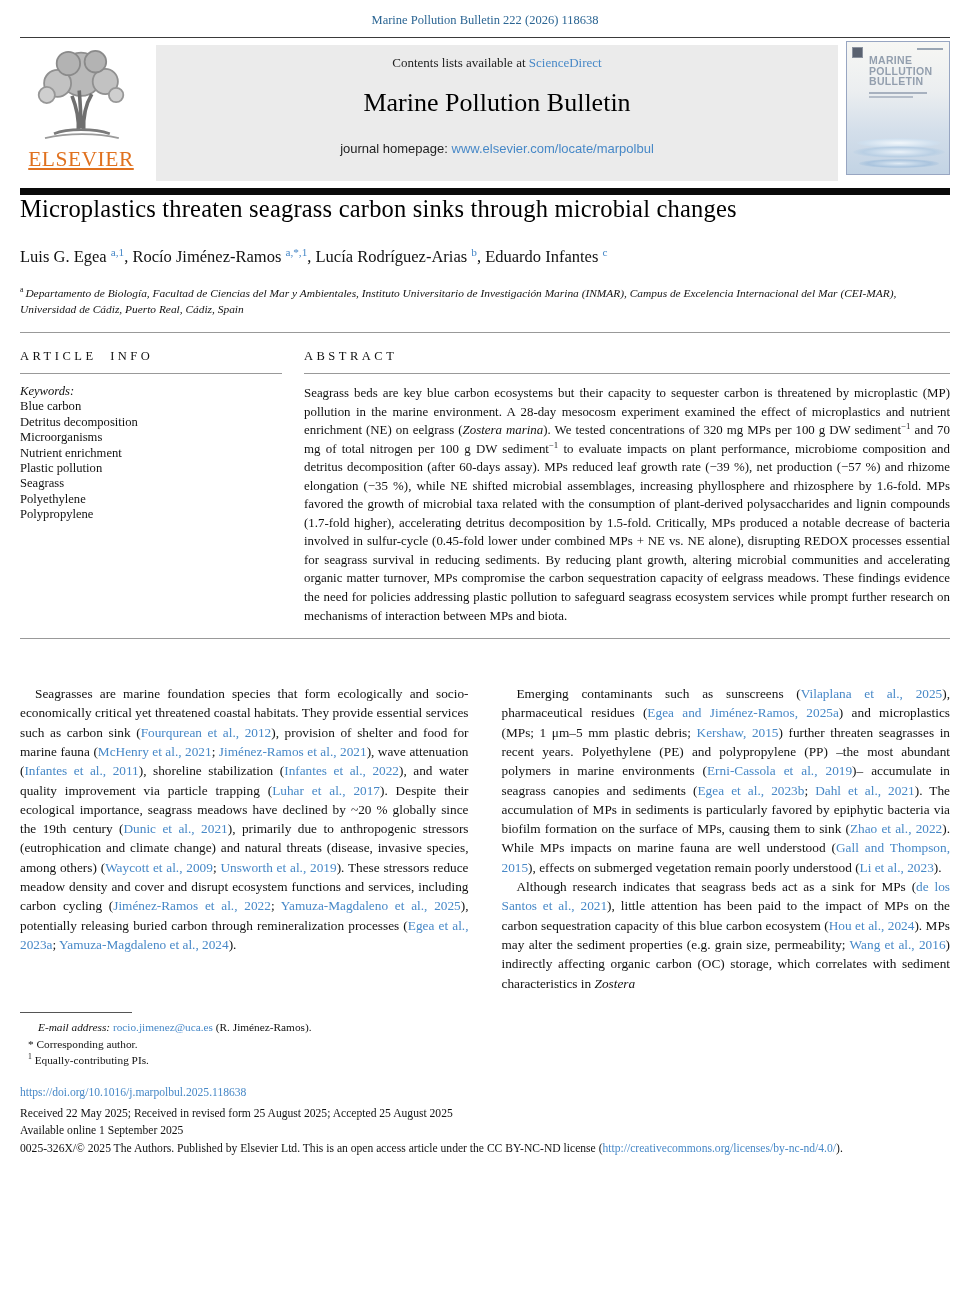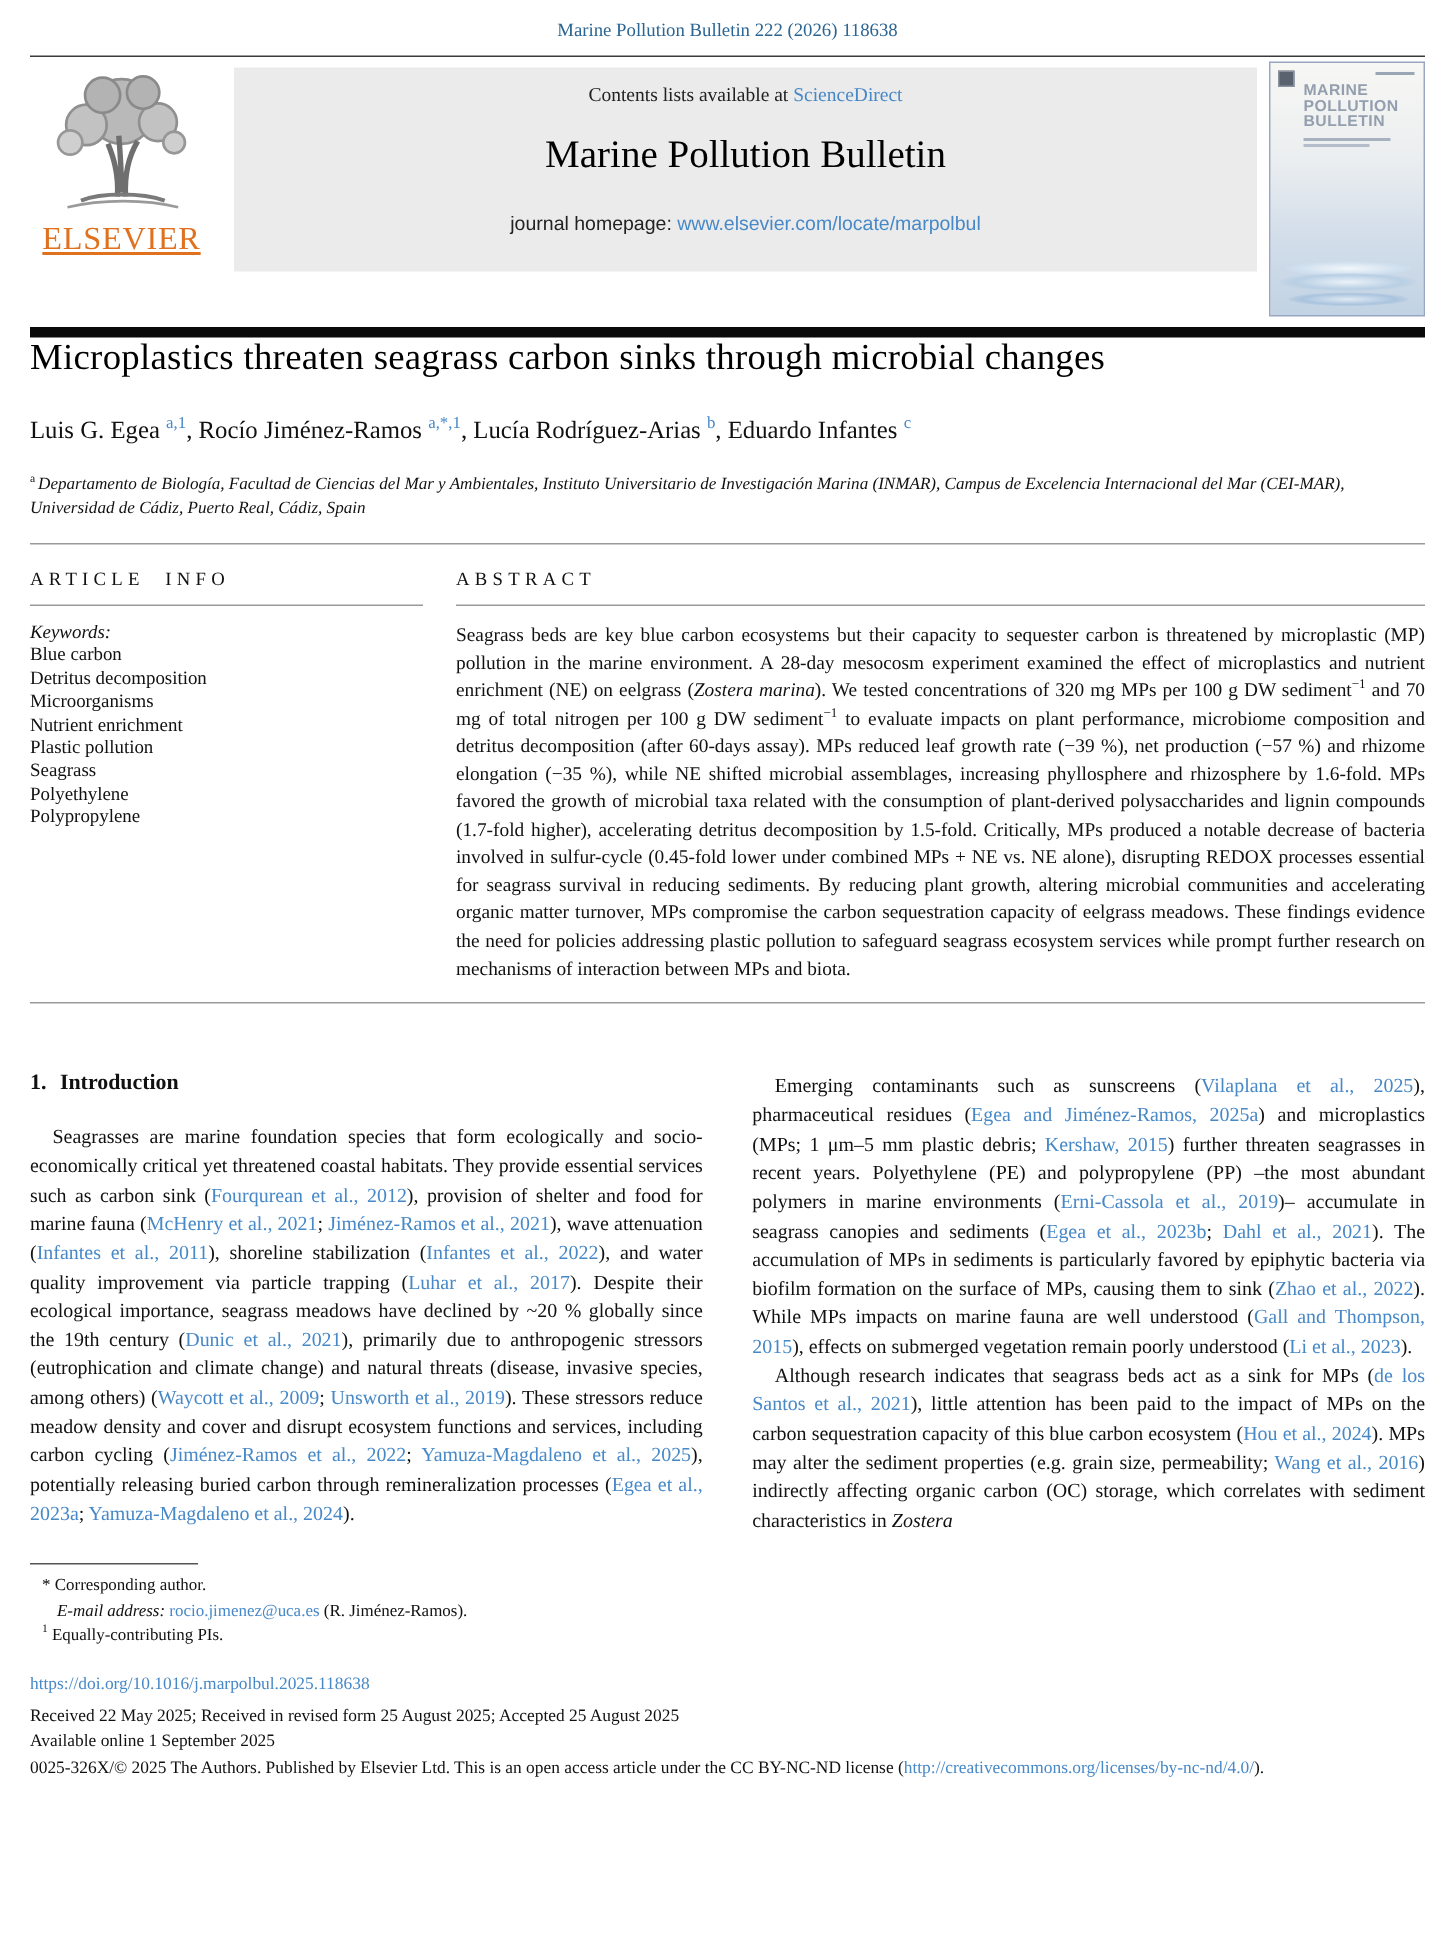--- a/index.html
+++ b/index.html
@@ -13,21 +13,21 @@
   
   .masthead{margin-top:7px;display:flex;align-items:flex-start;}
   .logo-col{width:122px;display:flex;flex-direction:column;align-items:center;}
   .tree-icon{width:108px;height:100px;display:block;}
   .elsevier-wordmark{font-size:21.5px;color:#e0711f;letter-spacing:.5px;margin-top:2px;text-decoration:underline;}
   .gray-box{flex:1;margin-left:14px;margin-right:8px;background:#ebebeb;text-align:center;height:126px;padding-top:10px;}
   .contents-line{font-size:13px;color:#222;}
   .journal-title{font-size:26px;margin-top:17px;color:#000;}
   .homepage-line{font-family:Liberation Sans, sans-serif;font-size:13px;margin-top:23px;color:#222;}
   a,.link{color:#4788c7;text-decoration:none;cursor:pointer;}
-  .cover{width:104px;height:170px;margin-top:-4px;border:1px solid #98a6c2;background:linear-gradient(180deg,#f7f7f4 0%,#ebeef0 38%,#d3deea 68%,#c2d3e4 100%);position:relative;overflow:hidden;box-sizing:border-box;}
+  .cover{width:104px;height:134px;margin-top:-4px;border:1px solid #98a6c2;background:linear-gradient(180deg,#f7f7f4 0%,#ebeef0 38%,#d3deea 68%,#c2d3e4 100%);position:relative;overflow:hidden;box-sizing:border-box;}
   .cover-logo{position:absolute;top:5px;left:5px;width:11px;height:11px;background:#5a6270;box-shadow:0 0 0 1px #8b929e inset;}
   .cover-issn{position:absolute;top:6px;right:6px;width:26px;height:2px;background:#9aa6b4;}
   .cover-title{position:absolute;top:13px;left:22px;font-family:"Liberation Sans",sans-serif;font-weight:bold;font-size:10.5px;line-height:10.5px;letter-spacing:.3px;color:#939fae;}
   .cover-sub1{position:absolute;top:50px;left:22px;width:58px;height:2px;background:#a7b1bf;}
   .cover-sub2{position:absolute;top:54px;left:22px;width:44px;height:2px;background:#b4bdc9;}
   .cover-wave1{position:absolute;bottom:26px;left:10px;width:84px;height:10px;border-radius:50%;background:radial-gradient(ellipse at center,#f2f7fb 0%,#cfdfee 60%,transparent 75%);}
   .cover-wave2{position:absolute;bottom:16px;left:6px;width:92px;height:12px;border-radius:50%;background:radial-gradient(ellipse at center,#eaf2f9 0%,#b9cfe4 55%,transparent 75%);}
   .cover-wave3{position:absolute;bottom:6px;left:12px;width:80px;height:9px;border-radius:50%;background:radial-gradient(ellipse at center,#dfeaf4 0%,#aac4de 55%,transparent 78%);}
   .black-bar{margin-top:7px;height:7px;background:#0a0a0a;}
 
@@ -144,33 +144,32 @@
     <div>
       <div class="col-head">ABSTRACT</div>
       <div class="abstract-body"><span>Seagrass beds are key blue carbon ecosystems but their capacity to sequester carbon is threatened by microplastic (MP) pollution in the marine environment. A 28-day mesocosm experiment examined the effect of microplastics and nutrient enrichment (NE) on eelgrass (</span><span class="seg-i">Zostera marina</span><span>). We tested concentrations of 320 mg MPs per 100 g DW sediment</span><sup class="seg-sup">−1</sup><span> and 70 mg of total nitrogen per 100 g DW sediment</span><sup class="seg-sup">−1</sup><span> to evaluate impacts on plant performance, microbiome composition and detritus decomposition (after 60-days assay). MPs reduced leaf growth rate (−39 %), net production (−57 %) and rhizome elongation (−35 %), while NE shifted microbial assemblages, increasing phyllosphere and rhizosphere by 1.6-fold. MPs favored the growth of microbial taxa related with the consumption of plant-derived polysaccharides and lignin compounds (1.7-fold higher), accelerating detritus decomposition by 1.5-fold. Critically, MPs produced a notable decrease of bacteria involved in sulfur-cycle (0.45-fold lower under combined MPs + NE vs. NE alone), disrupting REDOX processes essential for seagrass survival in reducing sediments. By reducing plant growth, altering microbial communities and accelerating organic matter turnover, MPs compromise the carbon sequestration capacity of eelgrass meadows. These findings evidence the need for policies addressing plastic pollution to safeguard seagrass ecosystem services while prompt further research on mechanisms of interaction between MPs and biota.</span></div>
     </div>
   </div>
 
   <div class="rule rule-abs"></div>
 
   <div class="intro-grid">
     <div>
-      <div class="sec-heading"><span class="secnum">1.</span><span>Introduction</span></div>
       <p class="body-par"><span>Seagrasses are marine foundation species that form ecologically and socio-economically critical yet threatened coastal habitats. They provide essential services such as carbon sink (</span><span class="seg-link">Fourqurean et al., 2012</span><span>), provision of shelter and food for marine fauna (</span><span class="seg-link">McHenry et al., 2021</span><span>; </span><span class="seg-link">Jiménez-Ramos et al., 2021</span><span>), wave attenuation (</span><span class="seg-link">Infantes et al., 2011</span><span>), shoreline stabilization (</span><span class="seg-link">Infantes et al., 2022</span><span>), and water quality improvement via particle trapping (</span><span class="seg-link">Luhar et al., 2017</span><span>). Despite their ecological importance, seagrass meadows have declined by ~20 % globally since the 19th century (</span><span class="seg-link">Dunic et al., 2021</span><span>), primarily due to anthropogenic stressors (eutrophication and climate change) and natural threats (disease, invasive species, among others) (</span><span class="seg-link">Waycott et al., 2009</span><span>; </span><span class="seg-link">Unsworth et al., 2019</span><span>). These stressors reduce meadow density and cover and disrupt ecosystem functions and services, including carbon cycling (</span><span class="seg-link">Jiménez-Ramos et al., 2022</span><span>; </span><span class="seg-link">Yamuza-Magdaleno et al., 2025</span><span>), potentially releasing buried carbon through remineralization processes (</span><span class="seg-link">Egea et al., 2023a</span><span>; </span><span class="seg-link">Yamuza-Magdaleno et al., 2024</span><span>).</span></p>
     </div>
     <div>
       <p class="body-par"><span>Emerging contaminants such as sunscreens (</span><span class="seg-link">Vilaplana et al., 2025</span><span>), pharmaceutical residues (</span><span class="seg-link">Egea and Jiménez-Ramos, 2025a</span><span>) and microplastics (MPs; 1 μm–5 mm plastic debris; </span><span class="seg-link">Kershaw, 2015</span><span>) further threaten seagrasses in recent years. Polyethylene (PE) and polypropylene (PP) –the most abundant polymers in marine environments (</span><span class="seg-link">Erni-Cassola et al., 2019</span><span>)– accumulate in seagrass canopies and sediments (</span><span class="seg-link">Egea et al., 2023b</span><span>; </span><span class="seg-link">Dahl et al., 2021</span><span>). The accumulation of MPs in sediments is particularly favored by epiphytic bacteria via biofilm formation on the surface of MPs, causing them to sink (</span><span class="seg-link">Zhao et al., 2022</span><span>). While MPs impacts on marine fauna are well understood (</span><span class="seg-link">Gall and Thompson, 2015</span><span>), effects on submerged vegetation remain poorly understood (</span><span class="seg-link">Li et al., 2023</span><span>).</span></p>
       <p class="body-par"><span>Although research indicates that seagrass beds act as a sink for MPs (</span><span class="seg-link">de los Santos et al., 2021</span><span>), little attention has been paid to the impact of MPs on the carbon sequestration capacity of this blue carbon ecosystem (</span><span class="seg-link">Hou et al., 2024</span><span>). MPs may alter the sediment properties (e.g. grain size, permeability; </span><span class="seg-link">Wang et al., 2016</span><span>) indirectly affecting organic carbon (OC) storage, which correlates with sediment characteristics in </span><span class="seg-i">Zostera</span></p>
     </div>
   </div>
 
   <div class="footnote-block">
     <div class="fn-rule"></div>
+    <div class="fn-line email"><span class="seg-i">E-mail address:</span><span> </span><span class="seg-link">rocio.jimenez@uca.es</span><span> (R. Jiménez-Ramos).</span></div>
     <div class="fn-line"><span>* Corresponding author.</span></div>
-    <div class="fn-line email"><span class="seg-i">E-mail address:</span><span> </span><span class="seg-link">rocio.jimenez@uca.es</span><span> (R. Jiménez-Ramos).</span></div>
     <div class="fn-line"><sup class="seg-sup">1</sup><span> Equally-contributing PIs.</span></div>
   </div>
 
   <div class="footer-block">
     <div class="doi-line"><a>https://doi.org/10.1016/j.marpolbul.2025.118638</a></div>
     <div>Received 22 May 2025; Received in revised form 25 August 2025; Accepted 25 August 2025</div>
     <div>Available online 1 September 2025</div>
     <div><span>0025-326X/© 2025 The Authors. Published by Elsevier Ltd. This is an open access article under the CC BY-NC-ND license (</span><span class="seg-link">http://creativecommons.org/licenses/by-nc-nd/4.0/</span><span>).</span></div>
   </div>
 

